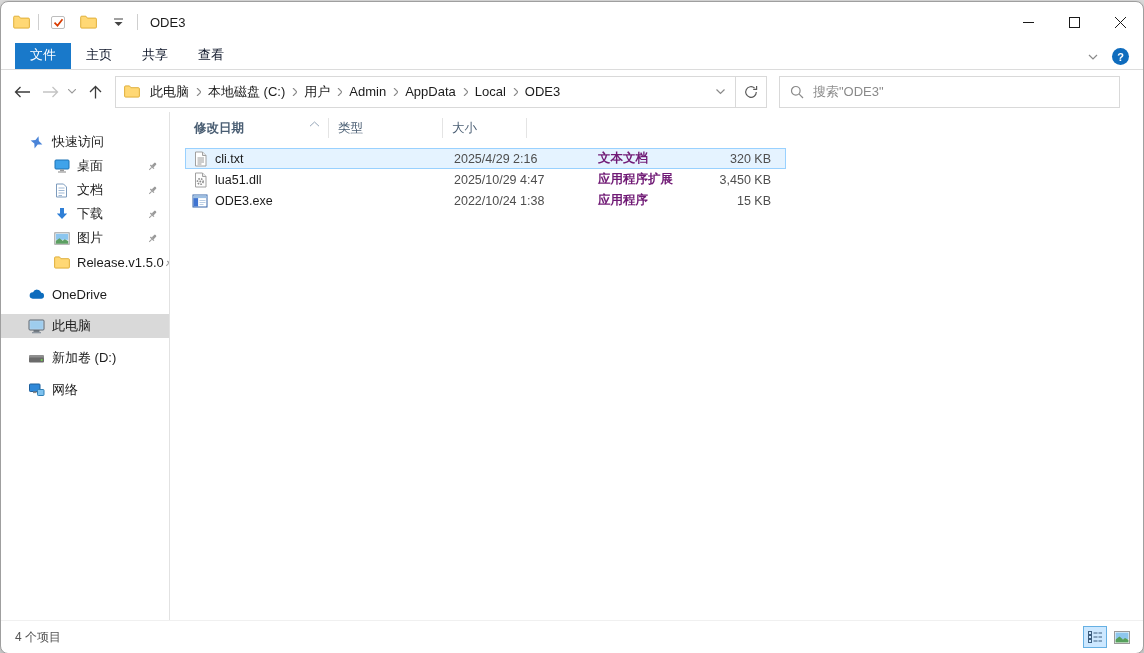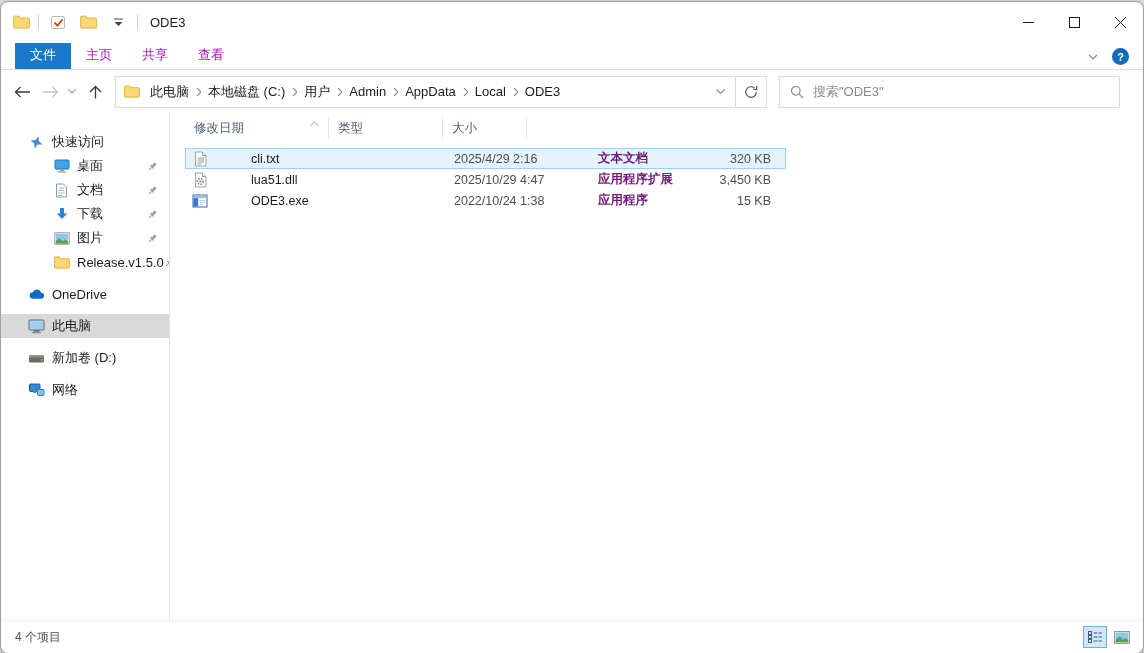--- a/index.html
+++ b/index.html
@@ -8,21 +8,21 @@
   
   .titlebar{height:40px;display:flex;align-items:center;flex:0 0 auto;}
   .titlebar-left{display:flex;align-items:center;gap:8px;padding-left:12px;}
   .tb-sep{width:1px;height:16px;background:#cfcfcf;}
   .qat-btn{display:flex;align-items:center;justify-content:center;width:22px;height:24px;}
   .win-title{font-size:13px;color:#1b1b1b;margin-left:4px;}
   .win-controls{margin-left:auto;display:flex;height:100%;}
   .win-btn{width:46px;height:40px;display:flex;align-items:center;justify-content:center;}
   
   .tabrow{height:27px;display:flex;align-items:flex-end;border-bottom:1px solid #dcdcdc;flex:0 0 auto;padding-left:14px;}
-  .tab{font-size:13px;color:#a21caf;padding:4px 15px 6px;line-height:16px;}
+  .tab{font-size:13px;color:#0f172a;padding:4px 15px 6px;line-height:16px;}
   .tab.active{background:#1979ca;color:#fff;}
   .tabrow-right{margin-left:auto;display:flex;align-items:center;gap:14px;padding-right:14px;padding-bottom:4px;}
   .help-circle{width:17px;height:17px;border-radius:50%;background:#0f6cbd;color:#fff;font-size:11px;font-weight:bold;
     display:flex;align-items:center;justify-content:center;}
   
   .navbar{height:41px;display:flex;align-items:center;flex:0 0 auto;padding-top:1px;}
   .nav-btn{display:flex;align-items:center;justify-content:center;height:28px;}
   .nav-back{width:30px;margin-left:6px;}
   .nav-fwd{width:26px;}
   .nav-recent{width:18px;}
@@ -48,29 +48,29 @@
   .lvl0{padding-left:27px;}
   .lvl1{padding-left:52px;}
   .grp-gap{margin-top:8px;}
   .side-item.selected{background:#d9d9d9;}
   .pin{margin-left:auto;margin-right:11px;display:flex;}
   
   .main{flex:1 1 auto;position:relative;padding-left:15px;padding-top:3px;}
   .cols{display:flex;position:relative;height:26px;align-items:center;width:601px;}
   .colh{font-size:12.5px;color:#4a5e73;height:20px;display:flex;align-items:center;border-right:1px solid #e4e4e4;padding-left:9px;box-sizing:border-box;}
   .col-name{width:259px;}
-  .col-date{width:144px;}
+  .col-date{width:144px;font-weight:bold;}
   .col-type{width:114px;}
   .col-size{width:84px;justify-content:flex-start;}
   .sort-caret{position:absolute;left:124px;top:-2px;}
   .rows{margin-top:7px;width:601px;}
   .frow{display:flex;align-items:center;height:21px;font-size:12.5px;border:1px solid transparent;box-sizing:border-box;}
   .frow.selected{background:#e5f3ff;border-color:#99d1ff;}
   .cell{padding-left:9px;box-sizing:border-box;overflow:hidden;white-space:nowrap;}
-  .c-name{width:259px;display:flex;align-items:center;color:#1b1b1b;padding-left:5px;gap:36px;}
+  .c-name{width:259px;display:flex;align-items:center;color:#1b1b1b;padding-left:5px;}
   .c-name .fic{width:18px;display:flex;justify-content:center;margin-right:6px;flex:0 0 auto;}
   .c-date{width:144px;color:#4e4e4e;}
   .c-type{width:114px;color:#701a75;font-weight:bold;}
   .c-size{width:82px;color:#4e4e4e;text-align:right;padding-right:14px;}
   
   .statusbar{height:32px;flex:0 0 auto;border-top:1px solid #f0f0f0;display:flex;align-items:center;}
   .status-text{font-size:12px;color:#555;padding-left:14px;}
   .view-btns{margin-left:auto;display:flex;align-items:center;gap:3px;padding-right:9px;}
   .view-btn{width:24px;height:22px;display:flex;align-items:center;justify-content:center;border:1px solid transparent;box-sizing:border-box;}
   .view-btn.selected{background:#cde8ff;border-color:#66b0e3;}

